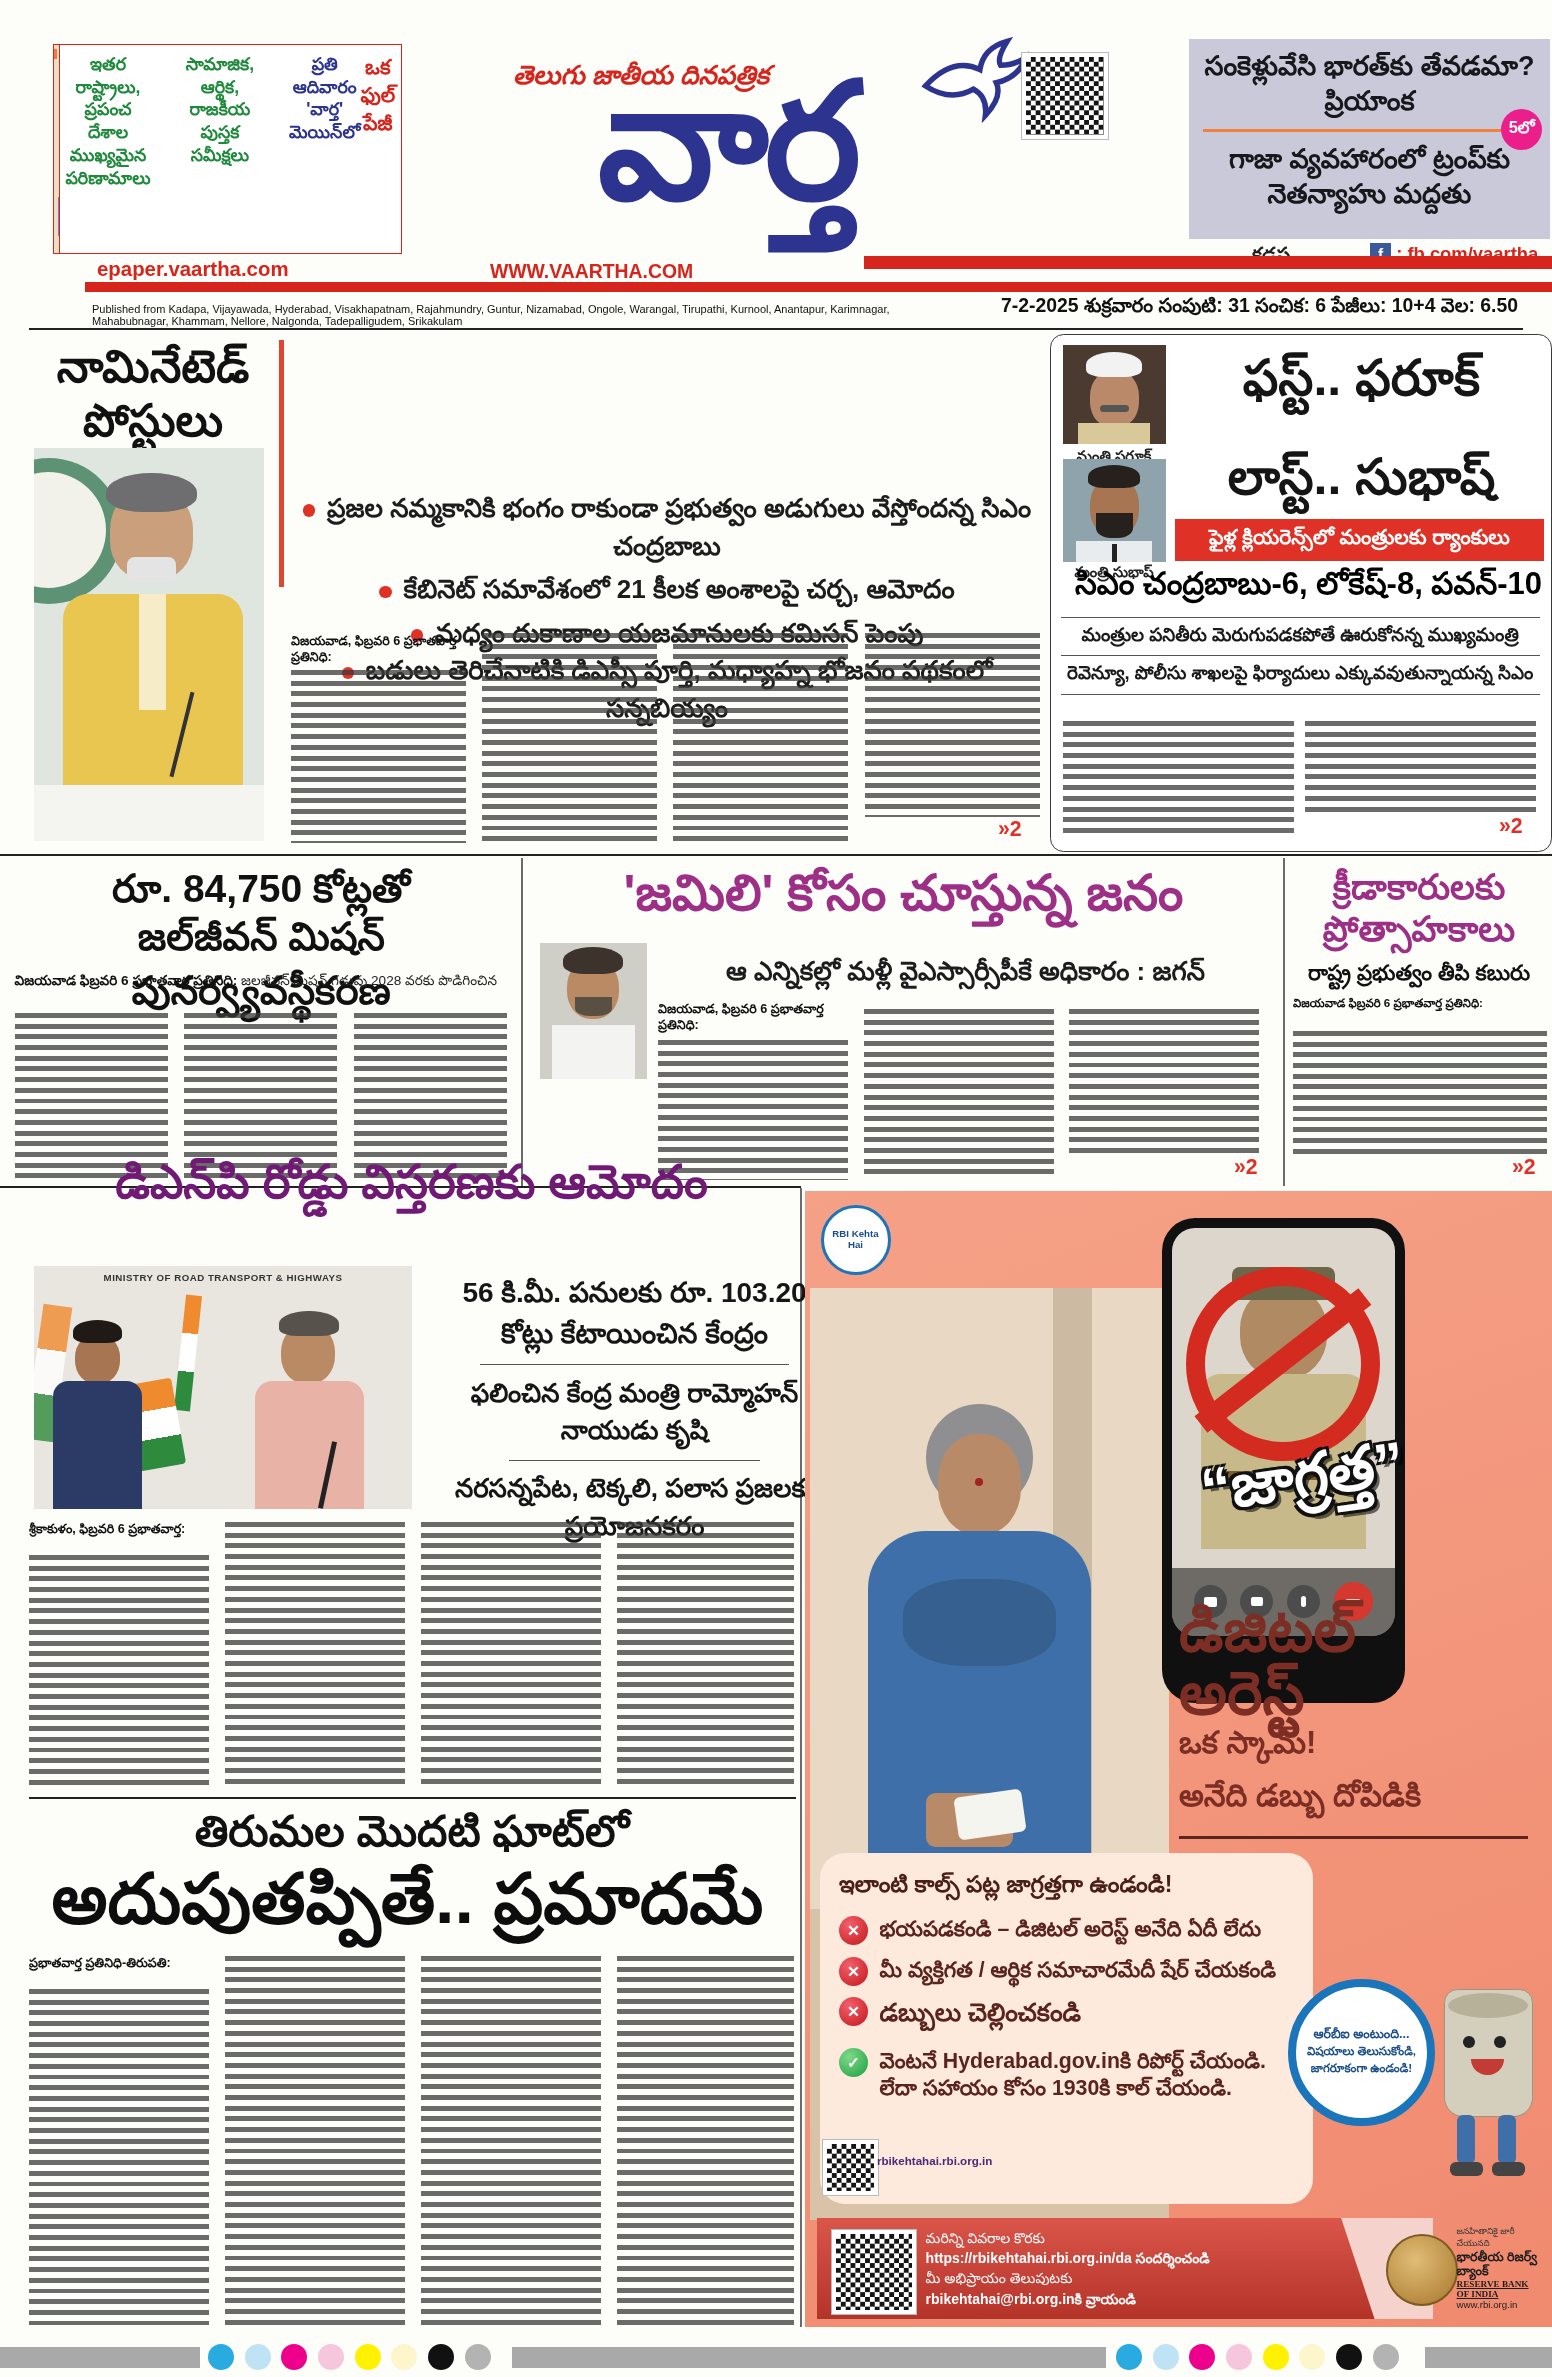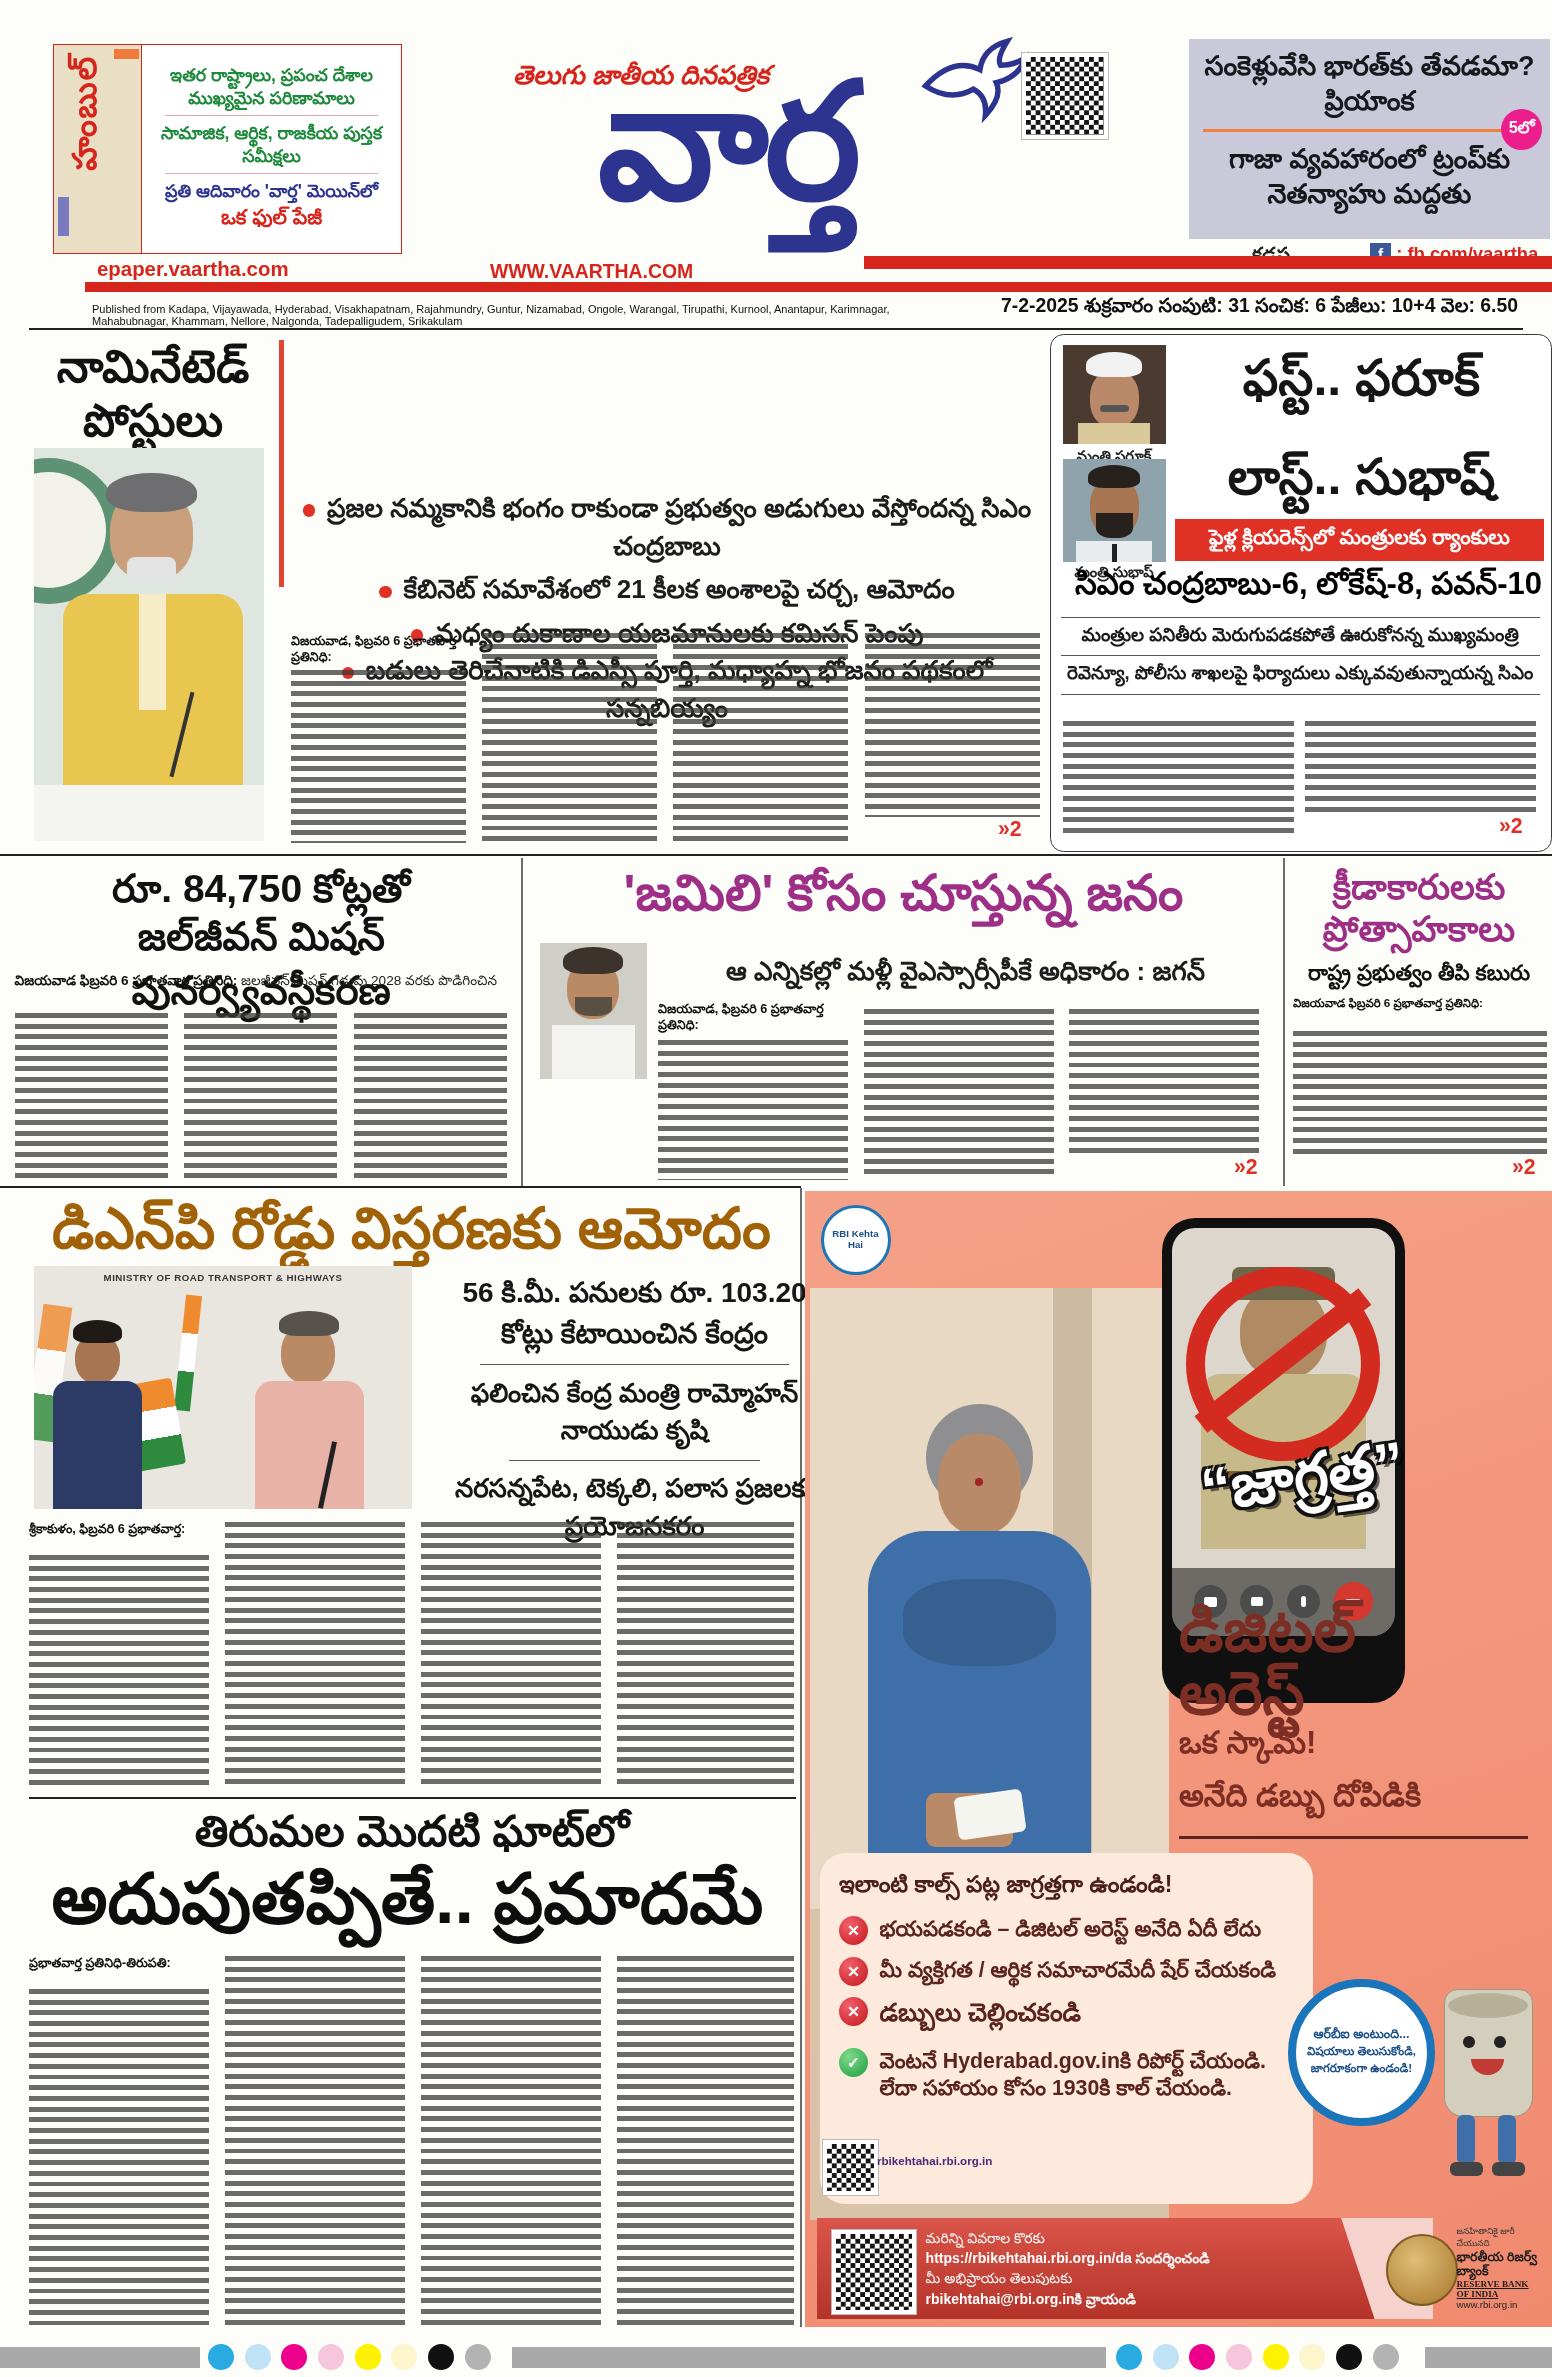--- a/index.html
+++ b/index.html
@@ -28,21 +28,21 @@
 
 <div id="page">
 
   <div class="abs" style="left:53px;top:44px;width:347px;height:208px;border:1.9px solid #d6251c;display:flex;background:#fff;">
     <div style="width:87px;background:#e9dfc4;border-right:1.9px solid #d6251c;position:relative;overflow:hidden;">
       <span style="position:absolute;left:7.8px;top:9.7px;writing-mode:vertical-rl;transform:rotate(180deg);
                    font-size:33px;font-weight:900;color:#d6251c;letter-spacing:1.9px;">హంబుల్</span>
       <span style="position:absolute;right:1.9px;top:3.9px;width:25px;height:9.7px;background:#f07a3c;"></span>
       <span style="position:absolute;left:3.9px;bottom:17.5px;width:11.6px;height:39px;background:#7a7ac0;"></span>
     </div>
-    <div style="flex:1;padding:7.8px 5.8px;display:flex;flex-direction:column;justify-content:center;">
+    <div style="flex:1;padding:7.8px 5.8px;display:flex;flex-direction:row;justify-content:center;">
       <div class="c" style="color:#1f8a3c;font-size:17.5px;font-weight:bold;line-height:1.3;">ఇతర రాష్ట్రాలు, ప్రపంచ దేశాల ముఖ్యమైన పరిణామాలు</div>
       <hr class="hr-pink">
       <div class="c" style="color:#1f8a3c;font-size:17.5px;font-weight:bold;line-height:1.3;">సామాజిక, ఆర్థిక, రాజకీయ పుస్తక సమీక్షలు</div>
       <hr class="hr-pink">
       <div class="c" style="color:#2d3490;font-size:17.5px;font-weight:bold;line-height:1.3;">ప్రతి ఆదివారం 'వార్త' మెయిన్‌లో</div>
       <div class="c" style="color:#d6251c;font-size:20.4px;font-weight:900;margin-top:2.9px;">ఒక ఫుల్ పేజీ</div>
     </div>
   </div>
 
   <div class="abs c" style="left:437px;top:60px;width:408px;color:#d6251c;font-size:26px;font-weight:bold;font-style:italic;">తెలుగు జాతీయ దినపత్రిక</div>
@@ -188,21 +188,21 @@
 
   <div class="abs c w9" style="left:1291px;top:866px;width:256px;font-size:35px;color:#9d2f86;line-height:1.2;">క్రీడాకారులకు ప్రోత్సాహకాలు</div>
   <div class="abs c w9" style="left:1291px;top:961px;width:256px;font-size:21.3px;color:#111;">రాష్ట్ర ప్రభుత్వం తీపి కబురు</div>
   <div class="abs w9" style="left:1293px;top:996px;width:252px;font-size:11.6px;color:#111;">విజయవాడ ఫిబ్రవరి 6 ప్రభాతవార్త ప్రతినిధి:</div>
   <div class="abs ftxt" style="left:1293px;top:1031px;width:254px;height:124px;"></div>
   <div class="abs jump" style="left:1512px;top:1155px;">»2</div>
 
   <div class="abs" style="left:0;top:1186px;width:801px;height:1.9px;background:#222;"></div>
   <div class="abs vline" style="left:800px;top:1188px;height:1139px;"></div>
 
-  <div class="abs c w9" style="left:29px;top:1195px;width:765px;font-size:57px;color:#a16207;">డిఎన్‌పి రోడ్డు విస్తరణకు ఆమోదం</div>
+  <div class="abs c w9" style="left:29px;top:1154px;width:765px;font-size:47px;color:#701a75;">డిఎన్‌పి రోడ్డు విస్తరణకు ఆమోదం</div>
 
   <div class="abs" style="left:34px;top:1266px;width:378px;height:243px;background:#e9e6df;overflow:hidden;">
     <div class="abs c" style="left:0;top:5.8px;width:100%;font-size:9.7px;font-weight:bold;color:#333;letter-spacing:0.5px;">MINISTRY OF ROAD TRANSPORT &amp; HIGHWAYS</div>
     <div class="abs" style="left:146px;top:29px;width:15.5px;height:116px;background:linear-gradient(#f08a2e 33%,#fff 33% 66%,#2e8a3c 66%);transform:rotate(6deg);"></div>
     <div class="abs" style="left:87px;top:116px;width:58px;height:87px;background:linear-gradient(#f08a2e 33%,#fff 33% 66%,#2e8a3c 66%);transform:rotate(-10deg);border-radius:3.9px;"></div>
     <div class="abs" style="left:0px;top:39px;width:29px;height:136px;background:linear-gradient(#f08a2e 33%,#fff 33% 66%,#2e8a3c 66%);transform:rotate(8deg);opacity:.8;"></div>
     <div class="abs" style="left:41px;top:68px;width:45px;height:50px;border-radius:46%;background:#a87552;"></div>
     <div class="abs" style="left:39px;top:54px;width:49px;height:23px;border-radius:50% 50% 30% 30%;background:#1f1a16;"></div>
     <div class="abs" style="left:19.4px;top:115px;width:89px;height:128px;border-radius:15.5px 15.5px 0 0;background:#2c3b66;"></div>
     <div class="abs" style="left:247px;top:58px;width:54px;height:60px;border-radius:46%;background:#b98a64;"></div>

